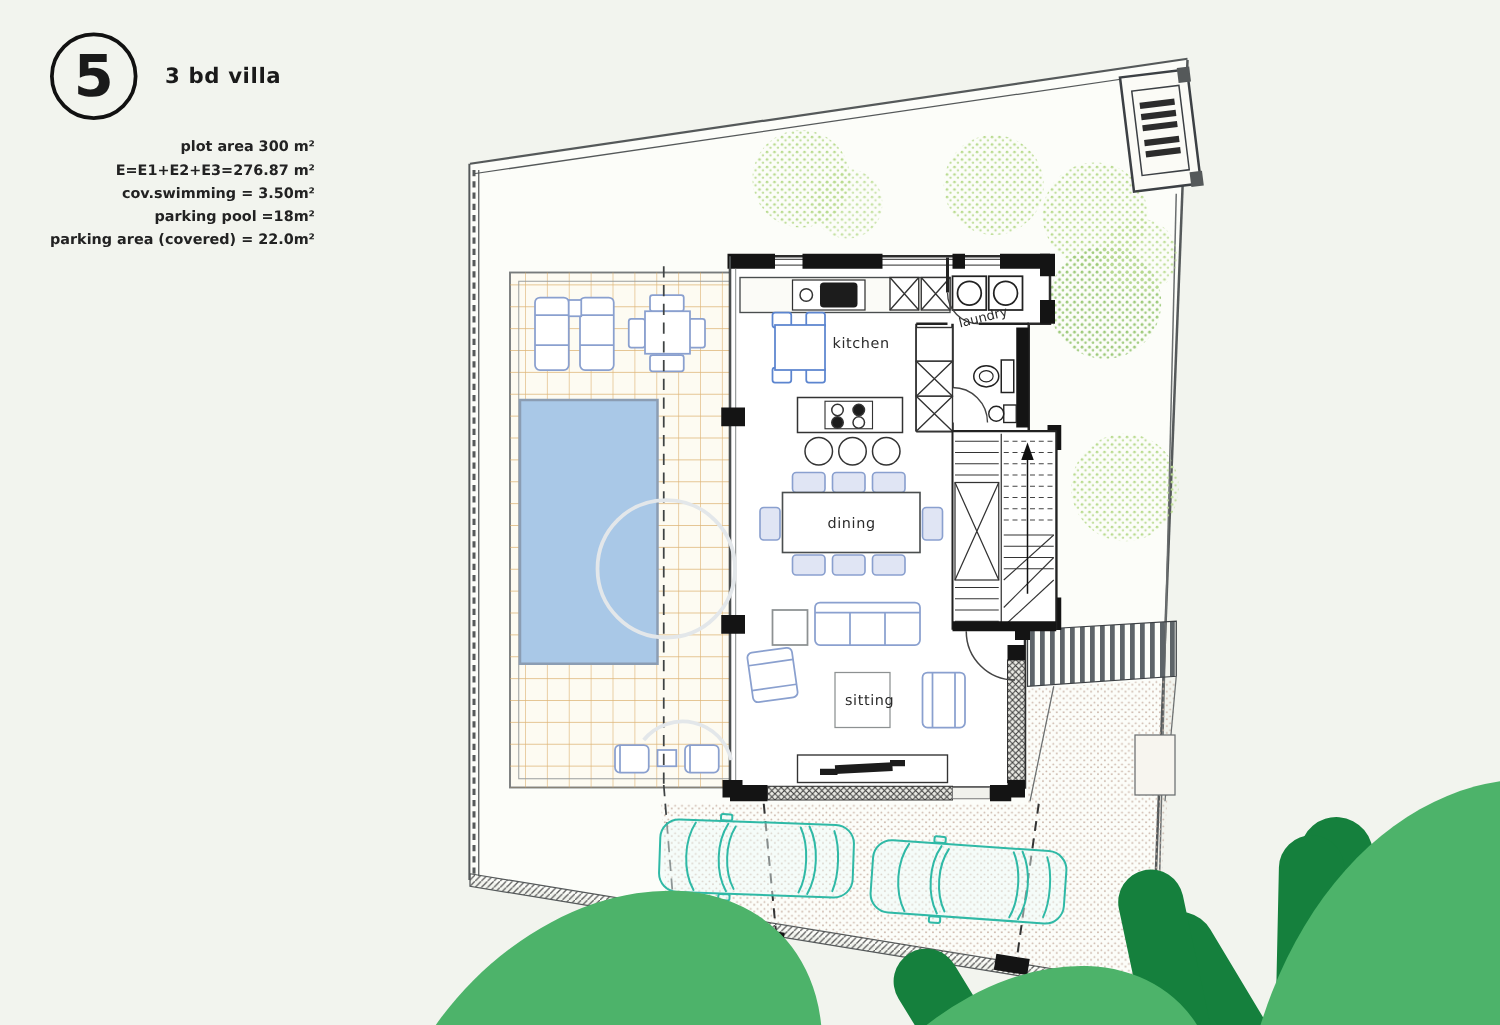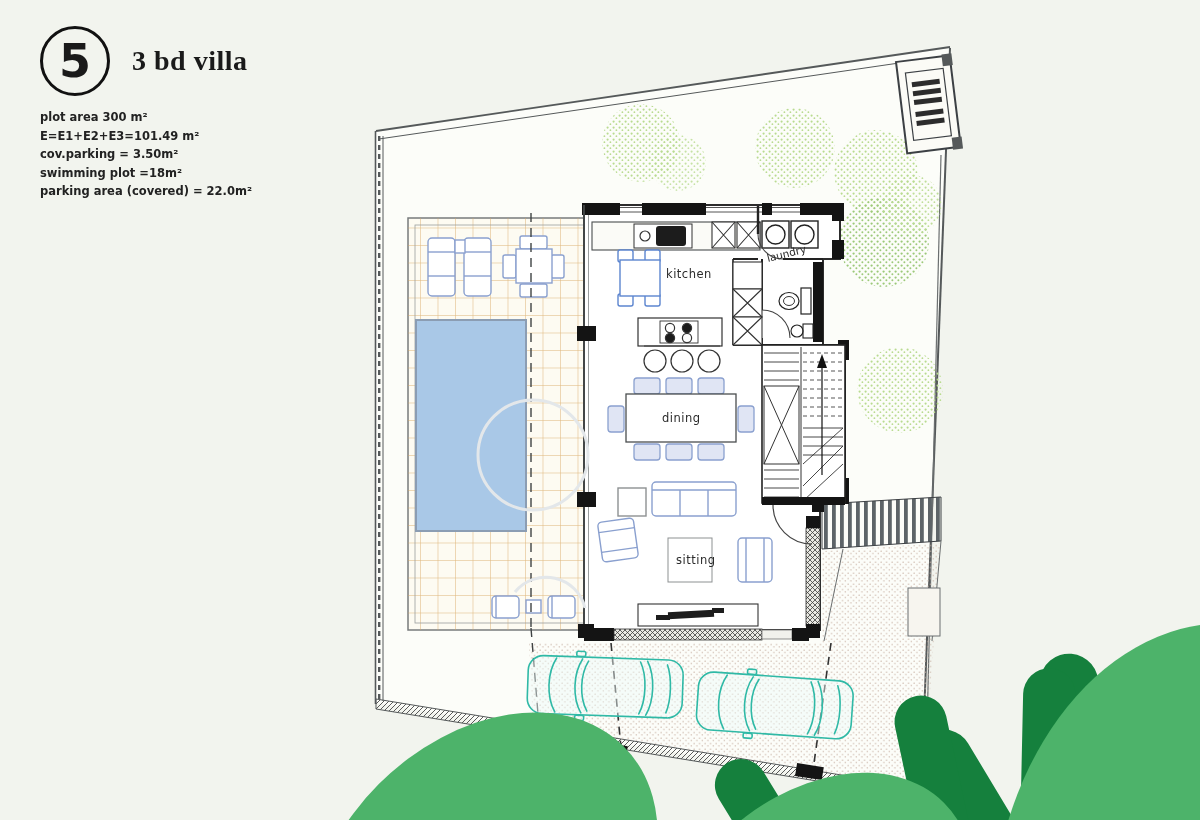--- a/index.html
+++ b/index.html
@@ -9,41 +9,41 @@
     --plant-mid:#4db36a; --plant-light:#b9db90; --stipple:#cbb6a9;
   }
   html,body{margin:0;padding:0;}
   body{background:#e8eae4;font-family:"DejaVu Sans",sans-serif;}
   .canvas{position:relative;width:1200px;height:820px;background:var(--bg);overflow:hidden;}
   .plan-header{position:absolute;left:40px;top:26px;color:#1a1a1a;}
   .badge-row{display:flex;align-items:center;gap:22px;}
   .unit-badge{width:64px;height:64px;border:3px solid #111;border-radius:50%;
     display:flex;align-items:center;justify-content:center;
     font-size:46px;font-weight:700;line-height:1;background:transparent;}
-  .unit-type{font-size:28px;font-weight:600;letter-spacing:.5px;font-family:Liberation Serif, serif;}
-  .spec-list{margin-top:12px;font-size:11.5px;line-height:18.5px;font-weight:600;color:#222;}
+  .unit-type{font-size:17px;font-weight:600;letter-spacing:.5px;}
+  .spec-list{margin-top:12px;font-size:11.5px;line-height:18.5px;font-weight:600;color:#222;text-align:right;}
   svg text{font-family:"DejaVu Sans",sans-serif;}
 </style>
 </head>
 <body>
 
 <div class="canvas">
 
   <div class="plan-header">
     <div class="badge-row">
       <div class="unit-badge">
         <span>5</span>
       </div>
       <div class="unit-type">3 bd villa</div>
     </div>
     <div class="spec-list">
       <div>plot area 300 m²</div>
-      <div>E=E1+E2+E3=101.49 m²</div>
-      <div>cov.parking = 3.50m²</div>
-      <div>swimming plot =18m²</div>
+      <div>E=E1+E2+E3=276.87 m²</div>
+      <div>cov.swimming = 3.50m²</div>
+      <div>parking pool =18m²</div>
       <div>parking area (covered) = 22.0m²</div>
     </div>
   </div>
 
   <svg width="1200" height="820" viewBox="0 0 1200 820" style="position:absolute;inset:0;">
     <defs>
       <pattern id="tgrid" width="17.5" height="17.5" patternUnits="userSpaceOnUse">
         <path d="M17.5 0 H0 V17.5" fill="none" stroke="var(--tile-grid,#d9a75f)" stroke-width="1" opacity="0.85"></path>
       </pattern>
       <pattern id="stip" width="5.5" height="5.5" patternUnits="userSpaceOnUse">

